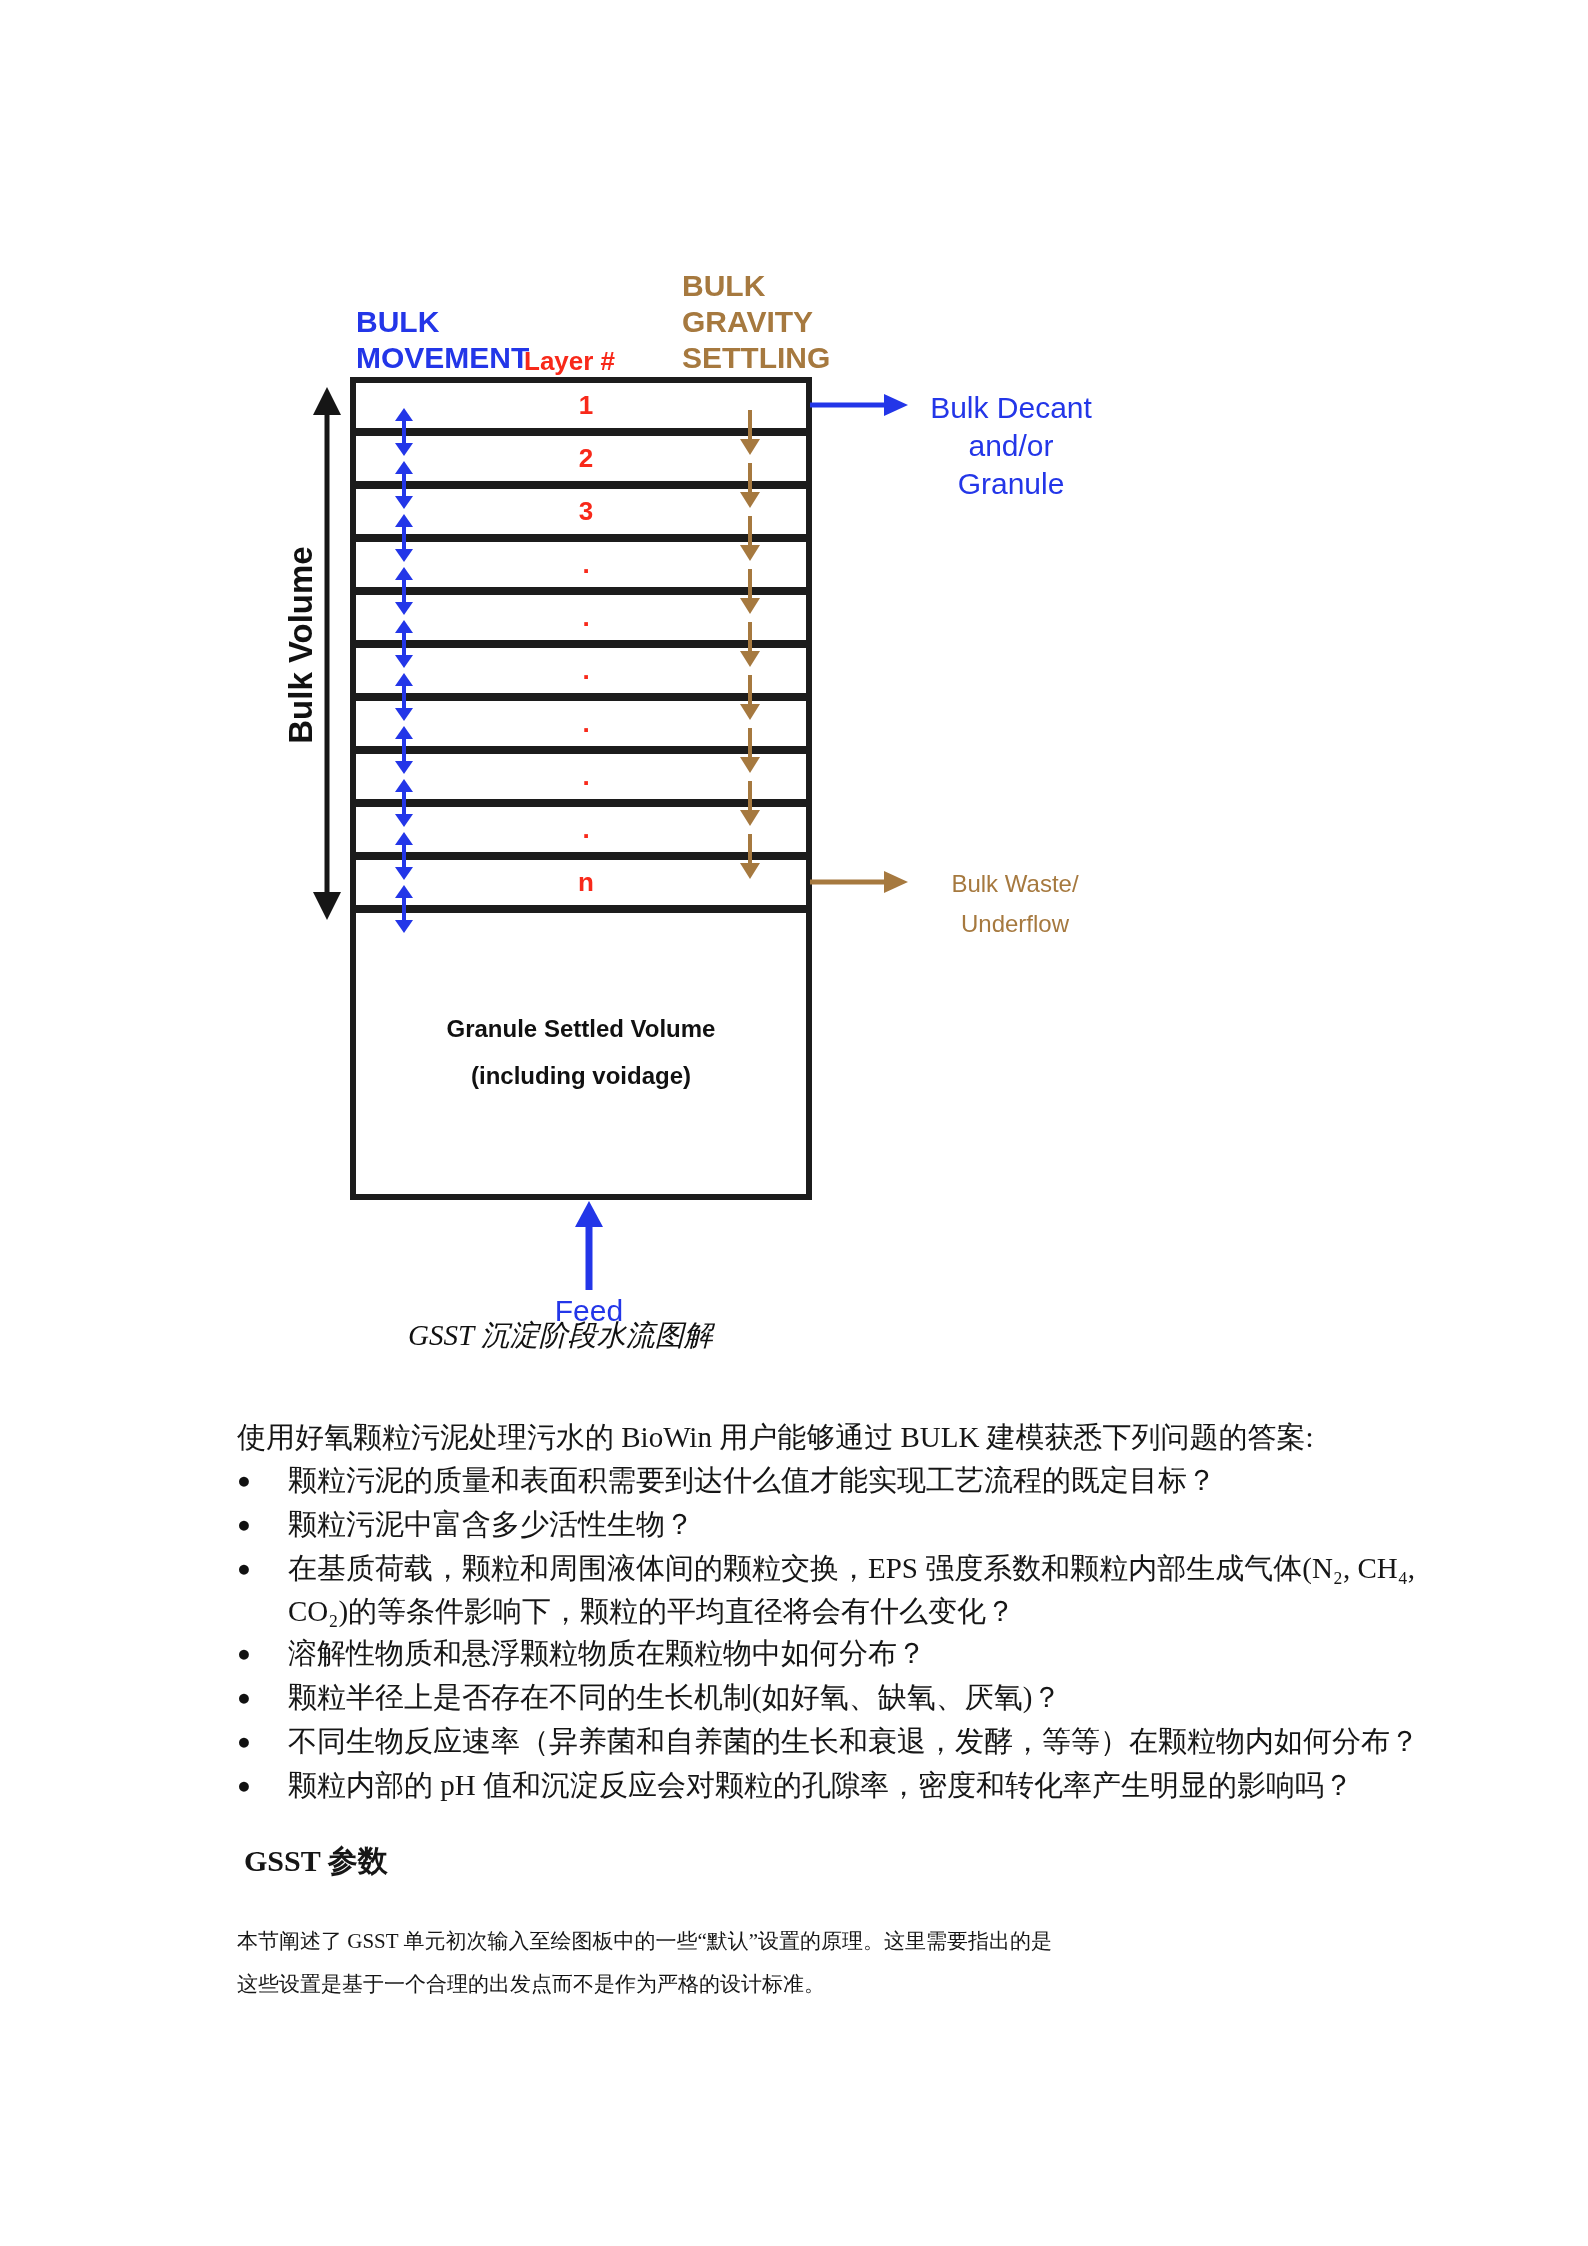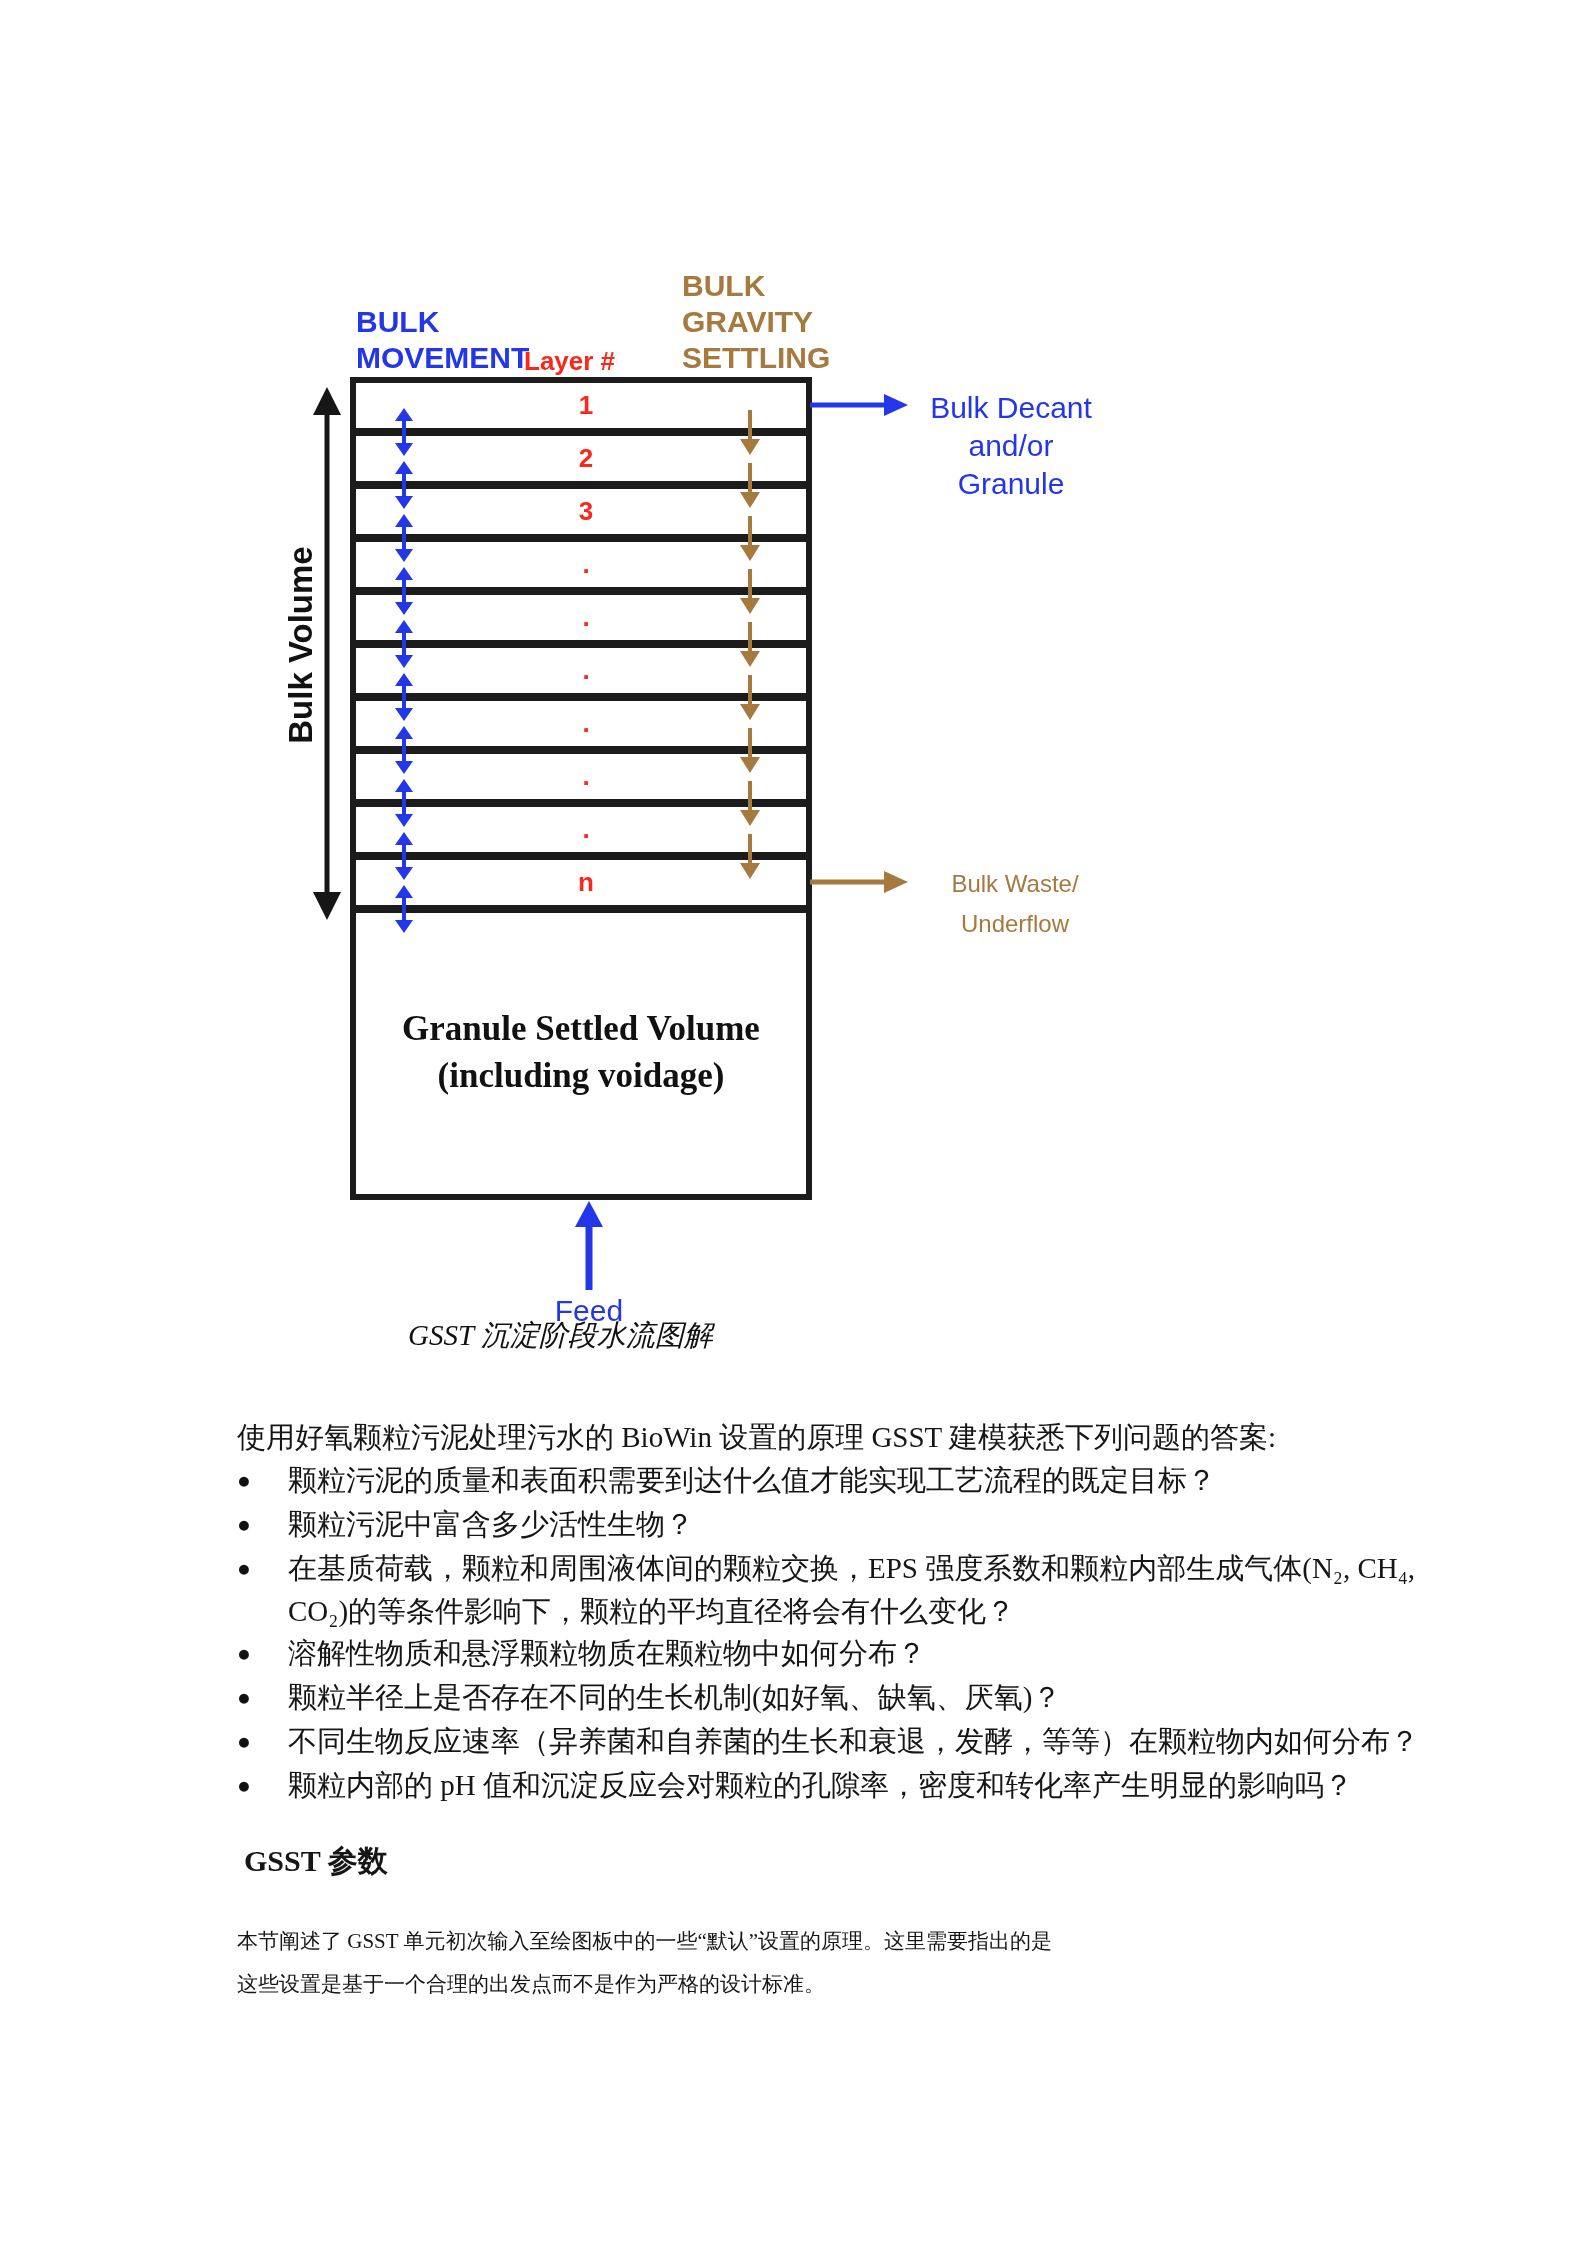--- a/index.html
+++ b/index.html
@@ -22,22 +22,22 @@
   #lbl-waste  { left:915px; top:864px; width:200px; text-align:center; font-size:24px; line-height:40px; color:var(--brown); }
   #lbl-feed   { left:539px; top:1294px; width:100px; text-align:center; font-size:30px; color:var(--blue); }
 
   .tank { left:350px; top:377px; width:462px; height:823px; border:6px solid #1c1c1c;
           box-sizing:border-box; background:#fff; }
   .layer { height:53px; border-bottom:8px solid #1c1c1c; box-sizing:border-box;
            display:flex; align-items:center; justify-content:center; }
   .layer-label { font-family:"Liberation Sans","DejaVu Sans",sans-serif; font-weight:bold;
                  font-size:26px; color:var(--red); transform:translateX(5px); }
   .bottom-section { height:281px; display:flex; justify-content:center; }
-  .granule-text { margin-top:92px; font-family:Liberation Serif, serif;
-                  font-weight:bold; font-size:35px; line-height:47px; text-align:center;
+  .granule-text { margin-top:92px; font-family:Liberation Sans, sans-serif;
+                  font-weight:bold; font-size:24px; line-height:47px; text-align:center;
                   color:#111; white-space:pre-line; }
 
   #arrow-layer { left:0; top:0; pointer-events:none; }
 
   .caption { left:408px; top:1316px; font-style:italic; font-size:29px; color:#111; }
 
   
   .intro   { left:237px; top:1416px; width:1320px; font-size:29px; line-height:43px; margin:0; }
   .bullets { left:237px; top:1459px; width:1330px; }
   .bullet-row  { display:flex; font-size:29px; line-height:42.5px; }
@@ -181,21 +181,21 @@
         </g>
         <g>
           <line x1="589" y1="1290" x2="589" y2="1214" stroke="#2336e8" stroke-width="7"></line>
           <polygon points="589,1201 575,1227 603,1227" fill="#2336e8"></polygon>
         </g>
       </svg>
 
     <div class="abs caption">GSST 沉淀阶段水流图解</div>
   </div>
 
-  <p class="abs intro">使用好氧颗粒污泥处理污水的 BioWin 设置的原理 GSST 建模获悉下列问题的答案:</p>
+  <p class="abs intro">使用好氧颗粒污泥处理污水的 BioWin 用户能够通过 BULK 建模获悉下列问题的答案:</p>
 
   <div class="abs bullets" id="bullets">
       <div class="bullet-row">
         <span class="bullet-marker">●</span>
         <span class="bullet-text">颗粒污泥的质量和表面积需要到达什么值才能实现工艺流程的既定目标？</span>
       </div>
       <div class="bullet-row">
         <span class="bullet-marker">●</span>
         <span class="bullet-text">颗粒污泥中富含多少活性生物？</span>
       </div>

